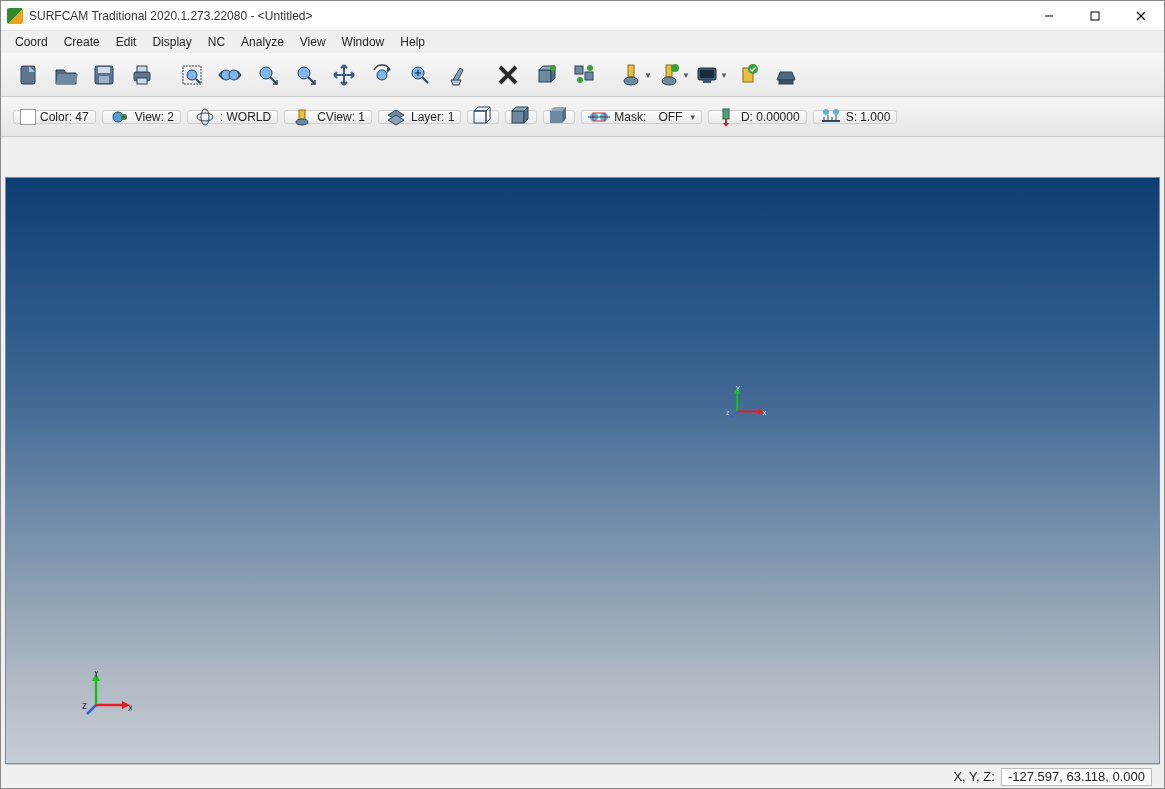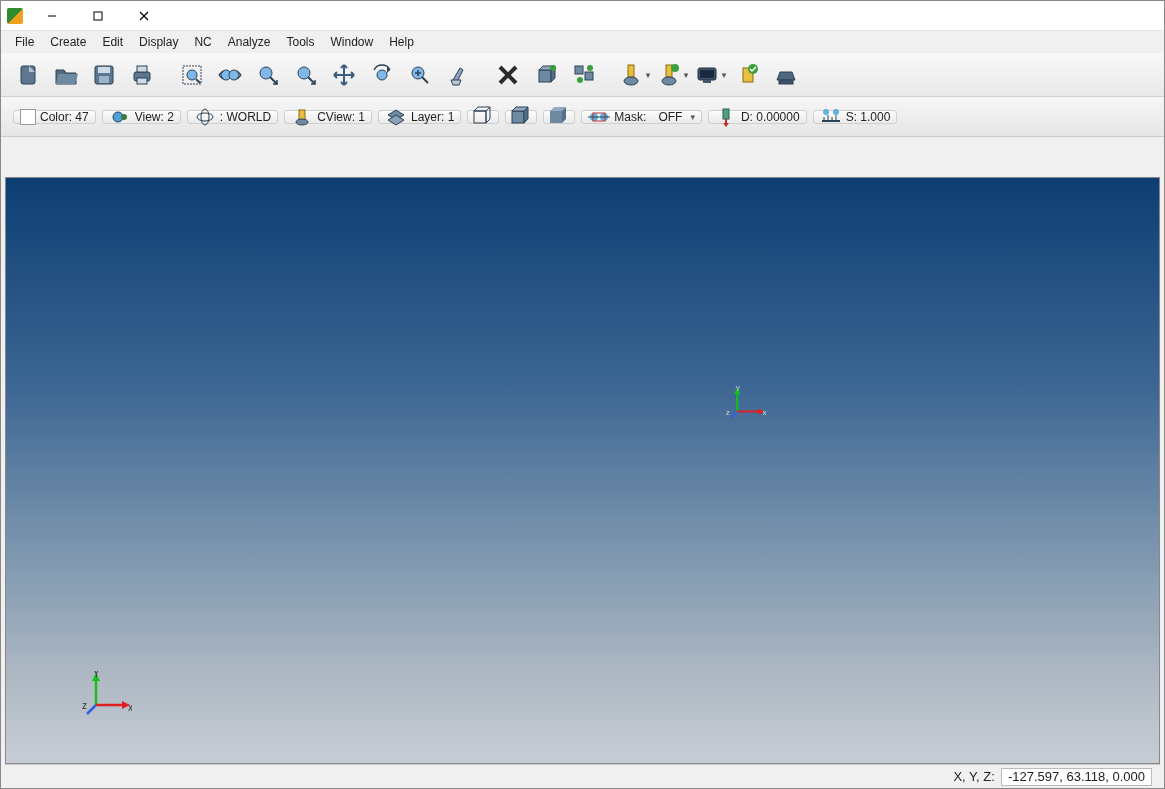--- a/index.html
+++ b/index.html
@@ -145,20 +145,21 @@
     display: flex; align-items: center; justify-content: flex-end;
   }
   
   svg { display:block; }
 </style>
 </head>
 <body>
 
 <div class="titlebar">
   <div class="app-icon"></div>
+  <div class="title-text">SURFCAM Traditional 2020.1.273.22080 - &lt;Untitled&gt;</div>
   <div class="win-controls">
     <div class="win-btn">
       <svg width="10" height="10">
           <line x1="1" y1="5" x2="9" y2="5" stroke="#000" stroke-width="1"></line>
         </svg>
     </div>
     <div class="win-btn">
       <svg width="10" height="10">
           <rect x="1" y="1" width="8" height="8" fill="none" stroke="#000" stroke-width="1"></rect>
         </svg>
@@ -166,27 +167,27 @@
     <div class="win-btn close">
       <svg width="10" height="10">
           <line x1="1" y1="1" x2="9" y2="9" stroke="#000" stroke-width="1.2"></line>
           <line x1="9" y1="1" x2="1" y2="9" stroke="#000" stroke-width="1.2"></line>
         </svg>
     </div>
   </div>
 </div>
 
 <div class="menubar">
-  <div class="menu-item">File</div>
+  <div class="menu-item">Coord</div>
   <div class="menu-item">Create</div>
   <div class="menu-item">Edit</div>
   <div class="menu-item">Display</div>
   <div class="menu-item">NC</div>
   <div class="menu-item">Analyze</div>
-  <div class="menu-item">Tools</div>
+  <div class="menu-item">View</div>
   <div class="menu-item">Window</div>
   <div class="menu-item">Help</div>
 </div>
 
 <div class="toolbar">
   <div class="tb-btn">
     <svg width="26" height="26">
         <rect x="6" y="4" width="14" height="18" rx="2" fill="#5d7790" stroke="#2e4256"></rect>
         <polygon points="14,4 20,10 14,10" fill="#aac1d6"></polygon>
       </svg>

